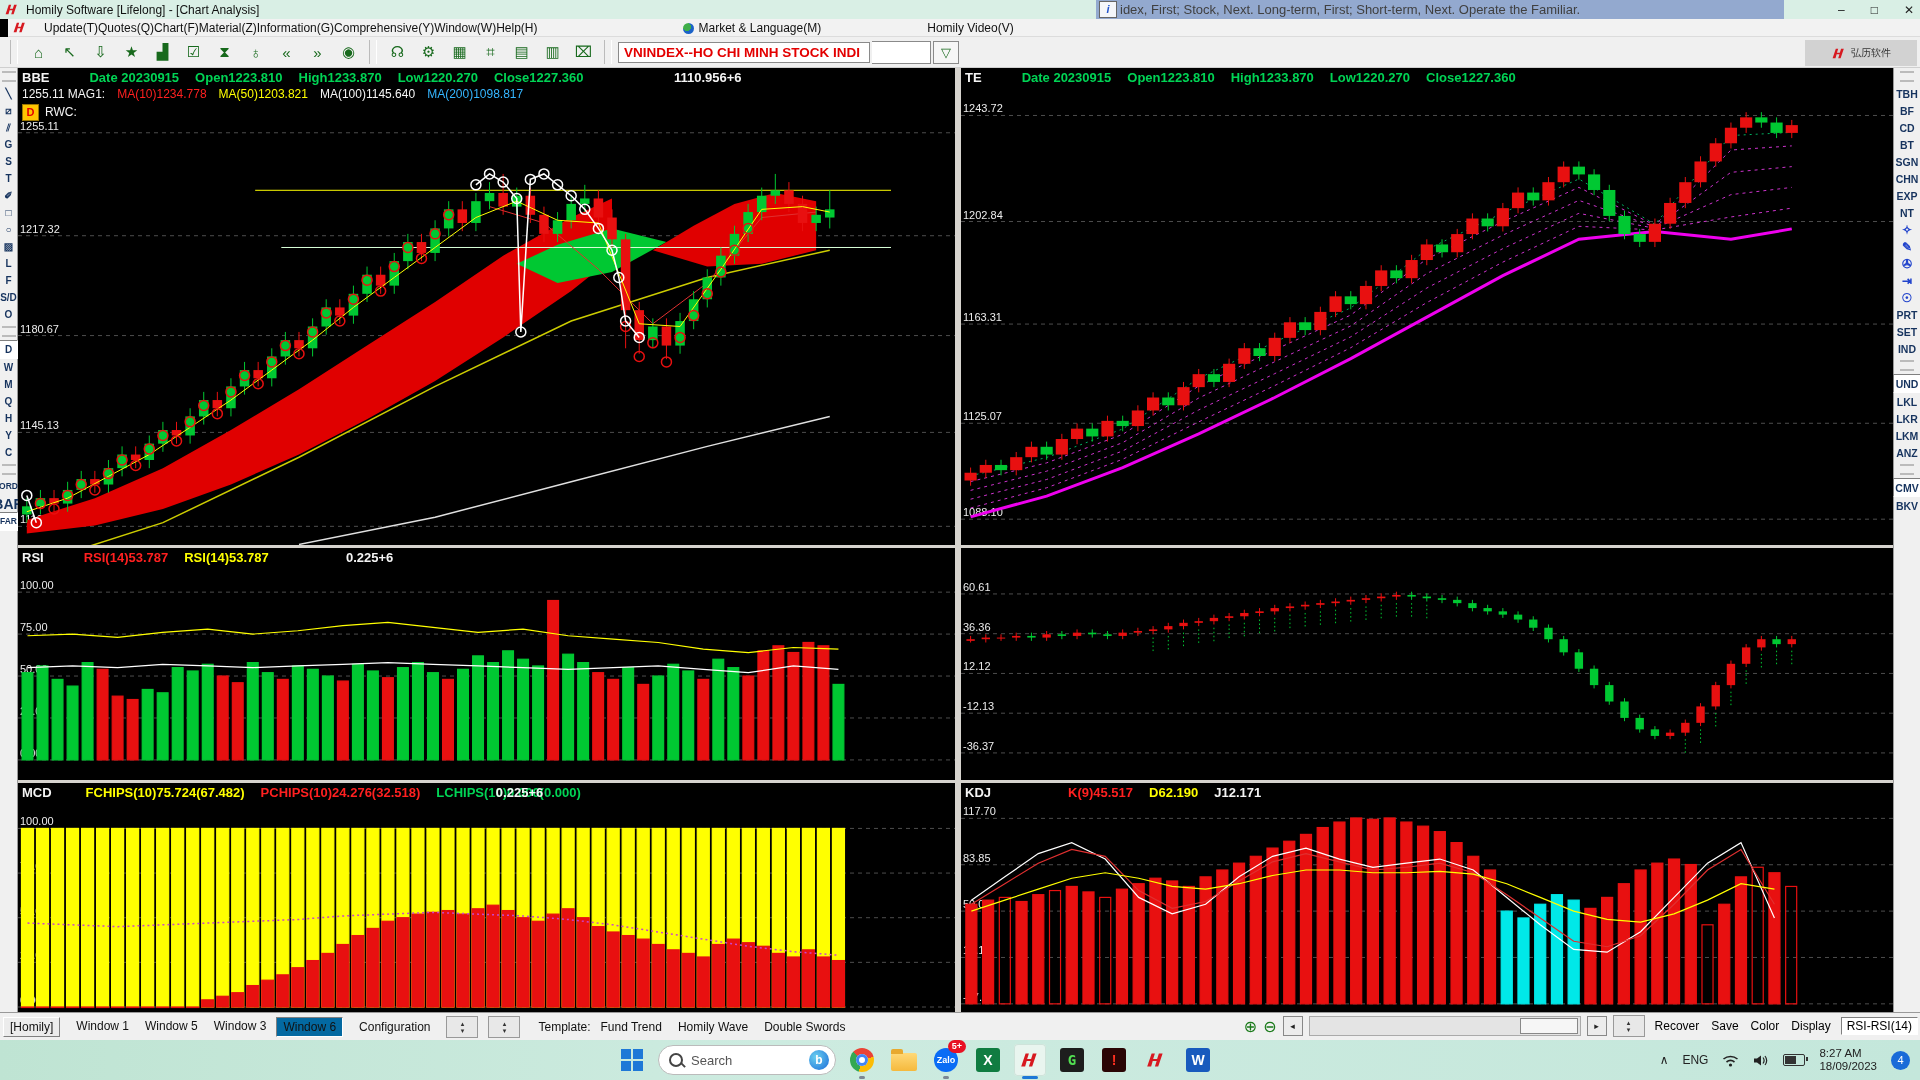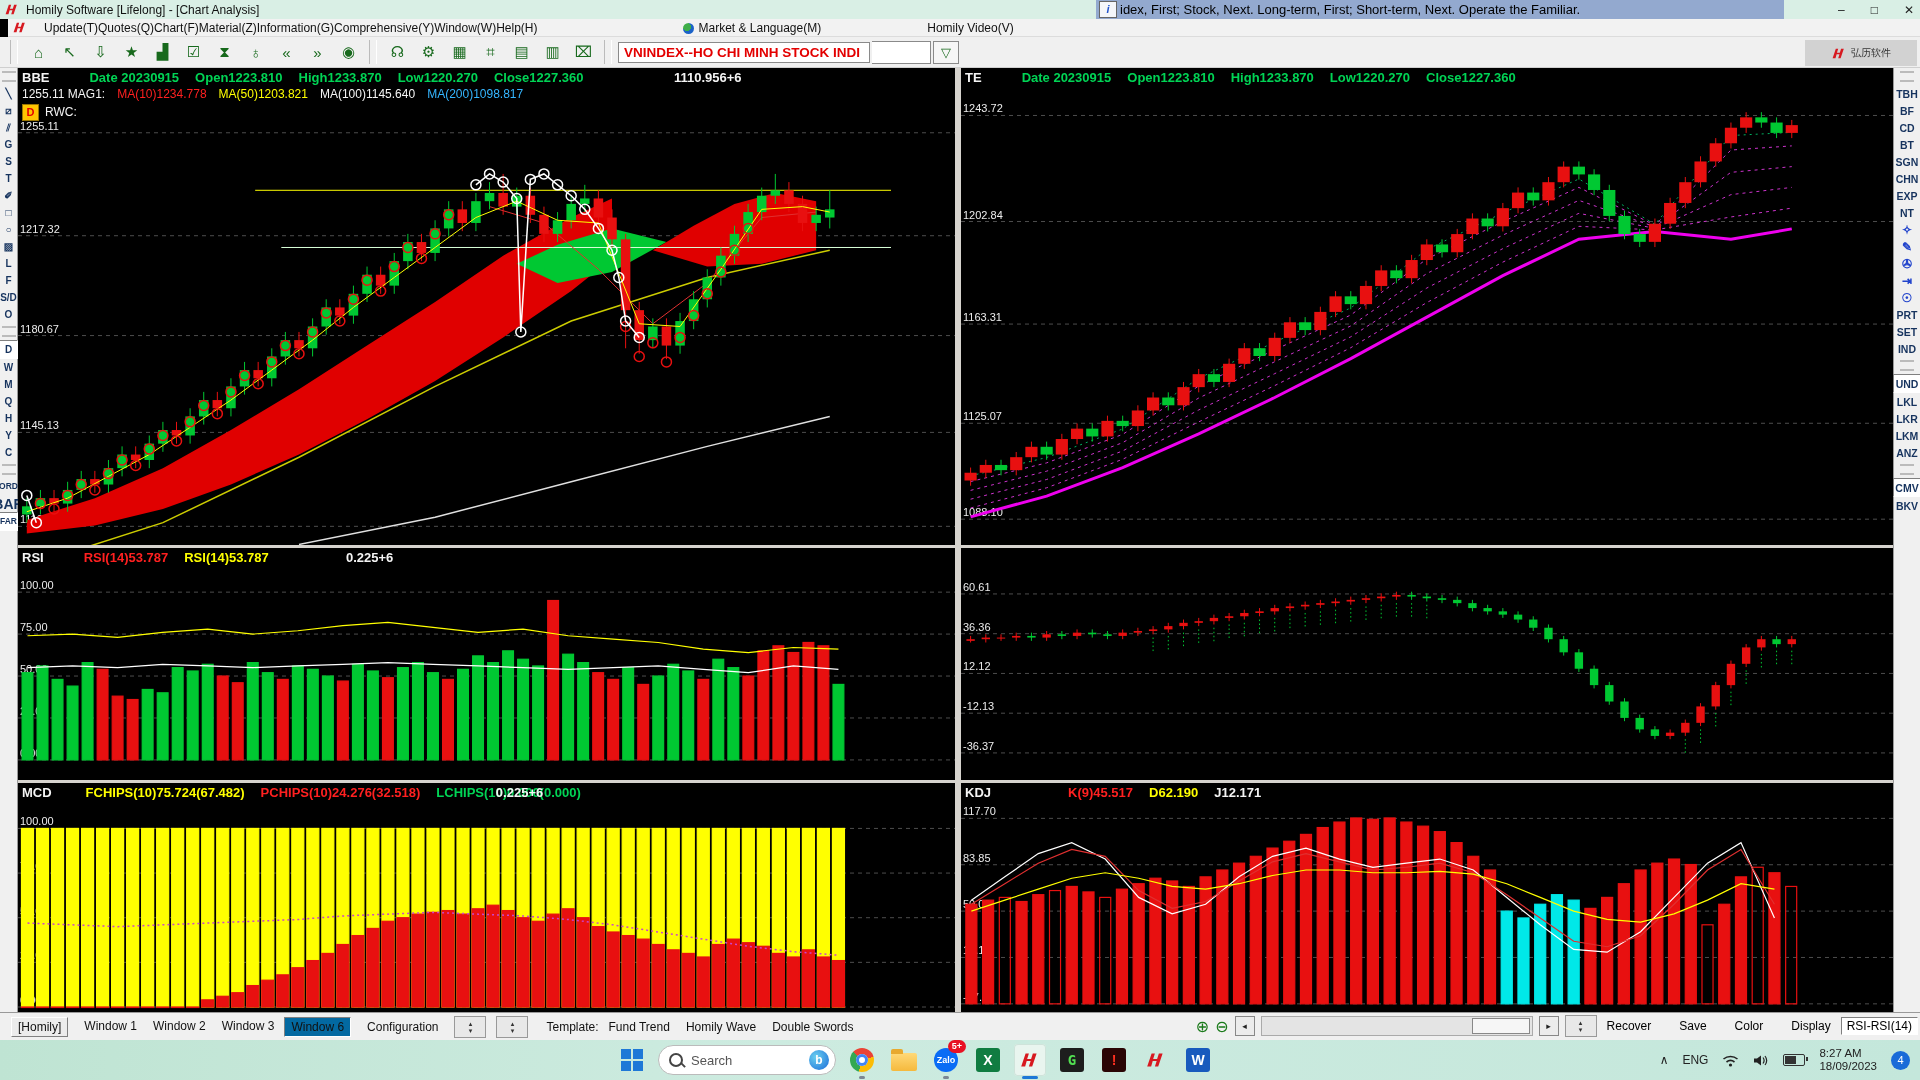--- a/index.html
+++ b/index.html
@@ -7,21 +7,21 @@
        font-family:"Liberation Sans",sans-serif;-webkit-font-smoothing:antialiased;}
   .abs{position:absolute;}
   
   #titlebar{left:0;top:0;width:1920px;height:19px;background:#d9efe5;display:flex;align-items:center;
             font-size:12px;color:#111;gap:6px;padding-left:4px;box-sizing:border-box;}
   .hlogo{width:16px;height:13px;display:inline-block;flex:0 0 auto;}
   #marquee{left:1096px;top:0;width:688px;height:19px;background:#93a9cf;display:flex;align-items:center;
            overflow:hidden;white-space:nowrap;}
   #marquee .info{width:16px;height:15px;background:#f4f6fa;border:1px solid #666;color:#2255cc;
            font-weight:bold;font-size:11px;text-align:center;line-height:15px;font-style:italic;margin:0 3px;flex:0 0 auto;}
-  #marquee .mtext{color:#000000;font-size:13px;}
+  #marquee .mtext{color:#404040;font-size:13px;}
   #wincontrols{right:6px;top:0;height:19px;display:flex;gap:26px;align-items:center;color:#222;font-size:12px;}
   #wincontrols span{cursor:default;}
   
   #menubar{left:0;top:19px;width:1920px;height:18px;background:#f2f2f2;display:flex;align-items:center;
            font-size:12px;color:#111;gap:16px;padding-left:4px;box-sizing:border-box;border-bottom:1px solid #dcdcdc;margin-left:8px;}
   #menubar .mitem{white-space:nowrap;}
   .globe{width:11px;height:11px;border-radius:50%;display:inline-block;vertical-align:-2px;margin-right:4px;
          background:radial-gradient(circle at 35% 35%,#3fae49 0 40%,#1b62c8 41% 100%);}
   
   #toolbar{left:0;top:37px;width:1920px;height:31px;background:#f0f0f0;border-bottom:1px solid #cfcfcf;
@@ -56,21 +56,21 @@
   .phrow{display:flex;gap:16px;padding:2px 0 0 4px;white-space:nowrap;align-items:center;}
   .phrow2{font-size:12px;font-weight:normal;gap:12px;}
   .w{color:#f4f4f4;} .g{color:#00d455;} .r{color:#ff2020;} .y{color:#ffff00;} .c{color:#35b6ff;}
   .extra{position:absolute;top:2px;color:#f4f4f4;font-size:13px;font-weight:bold;}
   .dbadge{width:15px;height:15px;background:#ffc400;border:1px solid #9a7700;color:#e30000;font-weight:bold;
           font-size:11px;display:flex;align-items:center;justify-content:center;}
   .vsep{left:937px;top:0;width:6px;height:944px;background:#d6d3ce;}
   .hsep{left:0;width:1875px;height:3px;background:#d6d3ce;}
   
   #statusbar{left:0;top:1012px;width:1920px;height:28px;background:#f0f0f0;border-top:1px solid #999;
-             display:flex;align-items:center;font-size:12px;color:#111;gap:10px;padding-left:11px;box-sizing:border-box;}
+             display:flex;align-items:center;font-size:12px;color:#111;gap:10px;padding-left:3px;box-sizing:border-box;}
   .stab{padding:2px 6px;white-space:nowrap;}
   .stab.boxed{border:1px solid;border-color:#fff #808080 #808080 #fff;background:#ececec;}
   .stab.active{border:1px solid;border-color:#808080 #fff #fff #808080;background:#0369a1;}
   .spinner{width:30px;height:20px;border:1px solid #999;background:#e8e8e8;display:flex;flex-direction:column;
            align-items:center;justify-content:center;font-size:7px;line-height:7px;color:#333;}
   #sb-right{position:absolute;right:2px;top:1014px;height:24px;display:flex;align-items:center;gap:6px;font-size:12px;}
   .zoombtn{color:#1a7a1a;font-size:16px;}
   .scrolltrack{width:270px;height:18px;background:#e4e4e4;border:1px solid #aaa;position:relative;}
   .scrollthumb{position:absolute;right:2px;top:1px;width:56px;height:14px;background:#f6f6f6;border:1px solid #888;}
   .arrbtn{width:18px;height:18px;border:1px solid #888;background:#ececec;display:flex;align-items:center;
@@ -1018,21 +1018,21 @@
         <span class="w">J12.171</span>
       </div>
     </div>
   </div>
 </div>
 
 <div id="statusbar" class="abs">
   <span class="stab boxed">[Homily]</span>
   <span style="display:flex;gap:4px;">
       <span class="stab">Window 1</span>
-      <span class="stab">Window 2</span>
+      <span class="stab">Window 5</span>
       <span class="stab">Window 3</span>
       <span class="stab active">Window 6</span>
     </span>
   <span class="stab">Configuration</span>
   <span class="spinner">
       <span>▴</span>
       <span>▾</span>
     </span>
   <span class="spinner">
       <span>▴</span>
@@ -1050,21 +1050,21 @@
   <span class="zoombtn">⊖</span>
   <span class="arrbtn">◂</span>
   <span class="scrolltrack">
       <span class="scrollthumb"></span>
     </span>
   <span class="arrbtn">▸</span>
   <span class="spinner">
       <span>▴</span>
       <span>▾</span>
     </span>
-  <span style="display:flex;gap:20px;">
+  <span style="display:flex;gap:4px;">
       <span class="flatbtn">Recover</span>
       <span class="flatbtn">Save</span>
       <span class="flatbtn">Color</span>
       <span class="flatbtn">Display</span>
     </span>
   <span class="indybox">RSI-RSI(14)</span>
 </div>
 
 <div id="taskbar" class="abs"></div>
 <div id="tb-center">

